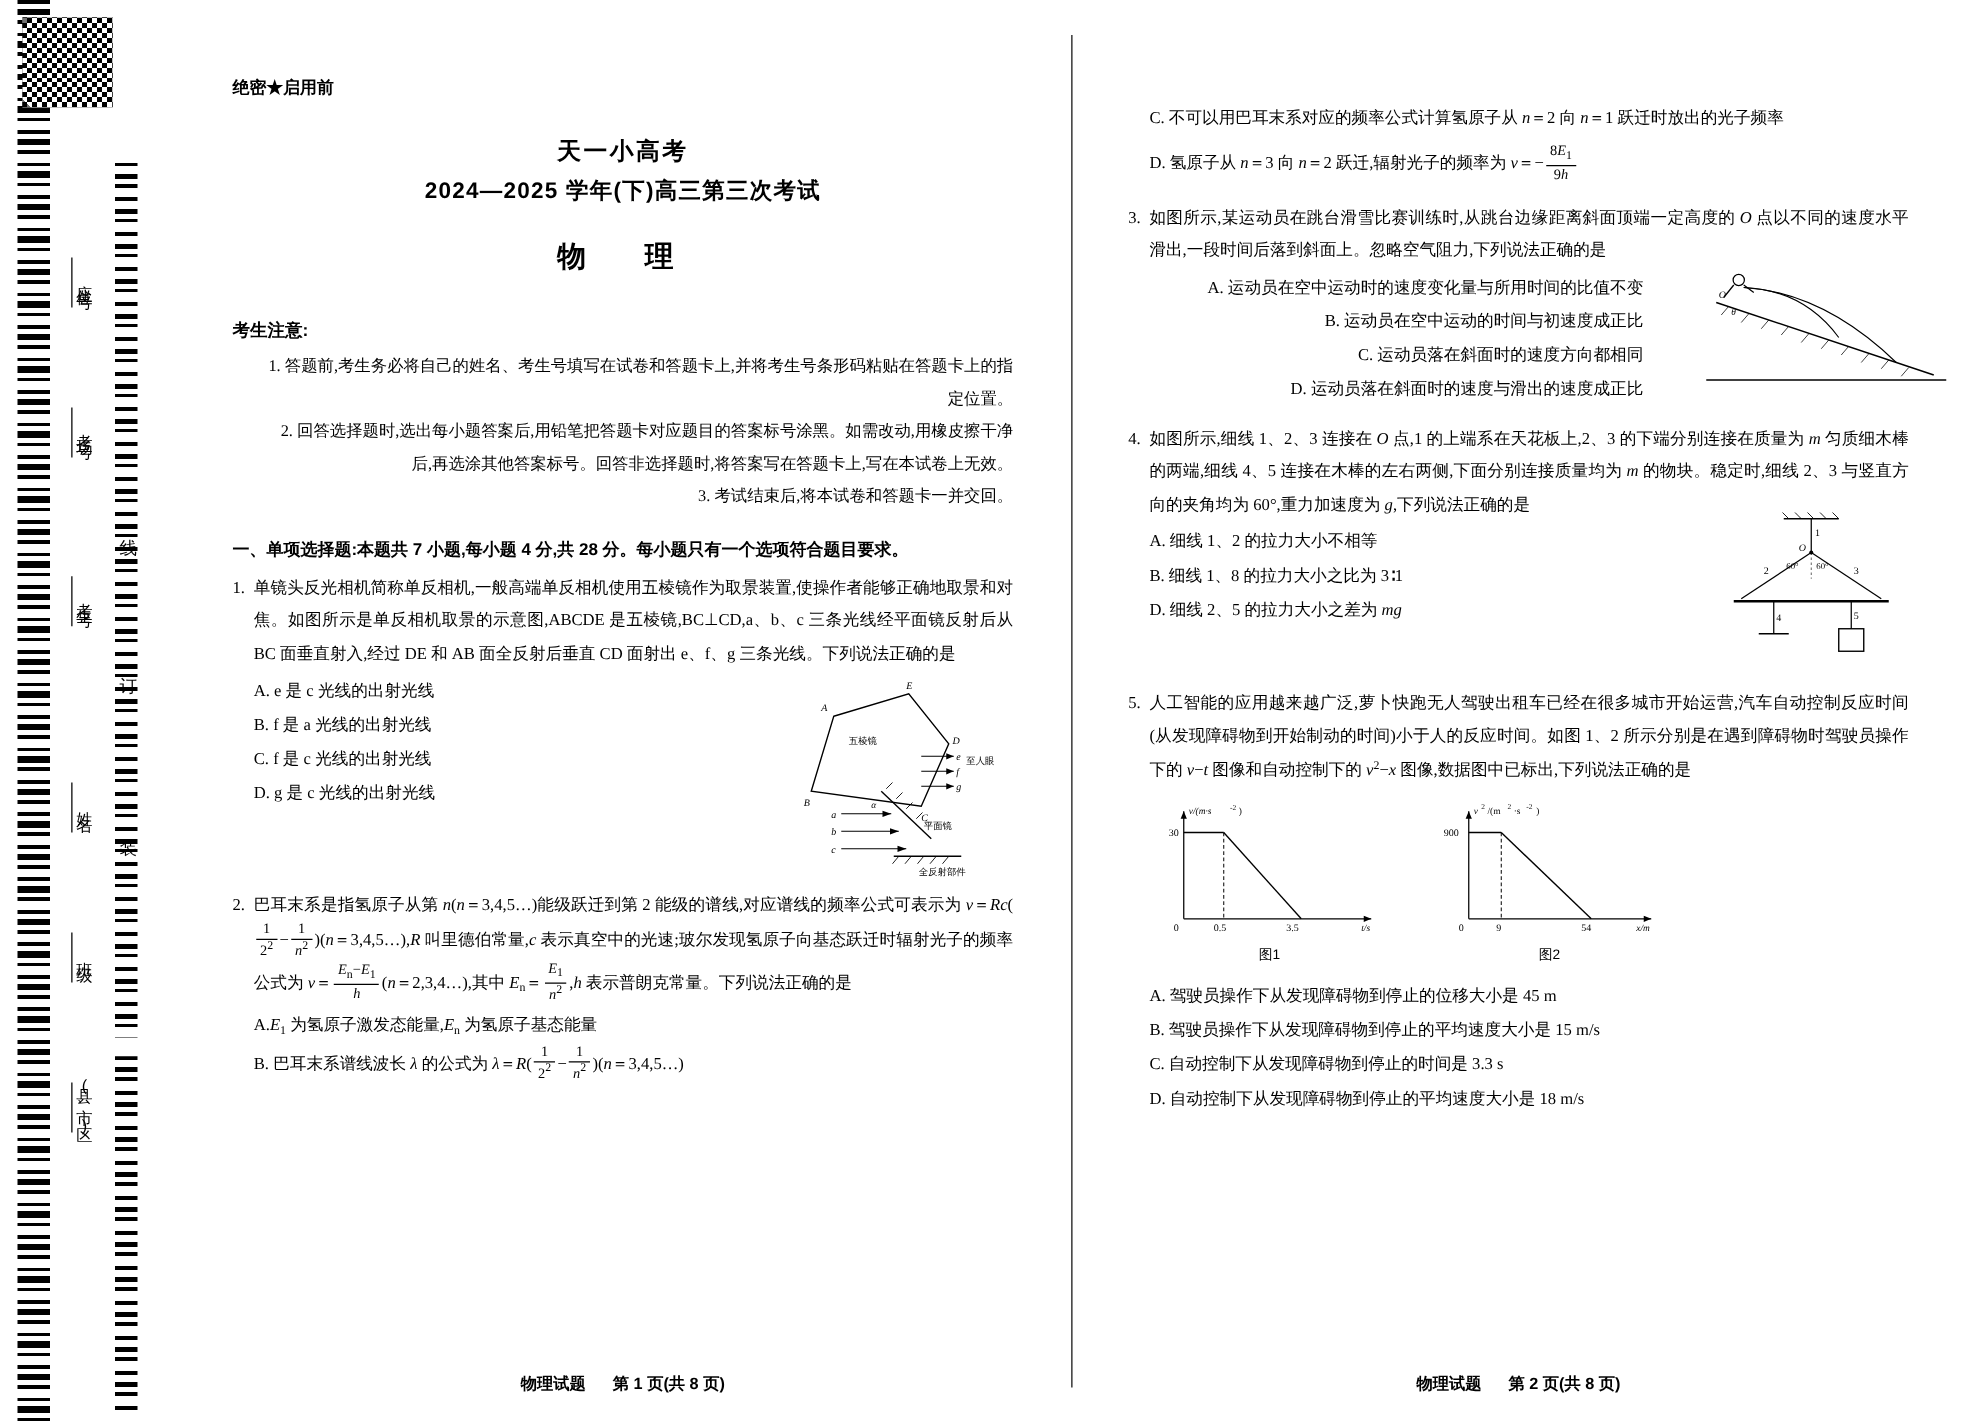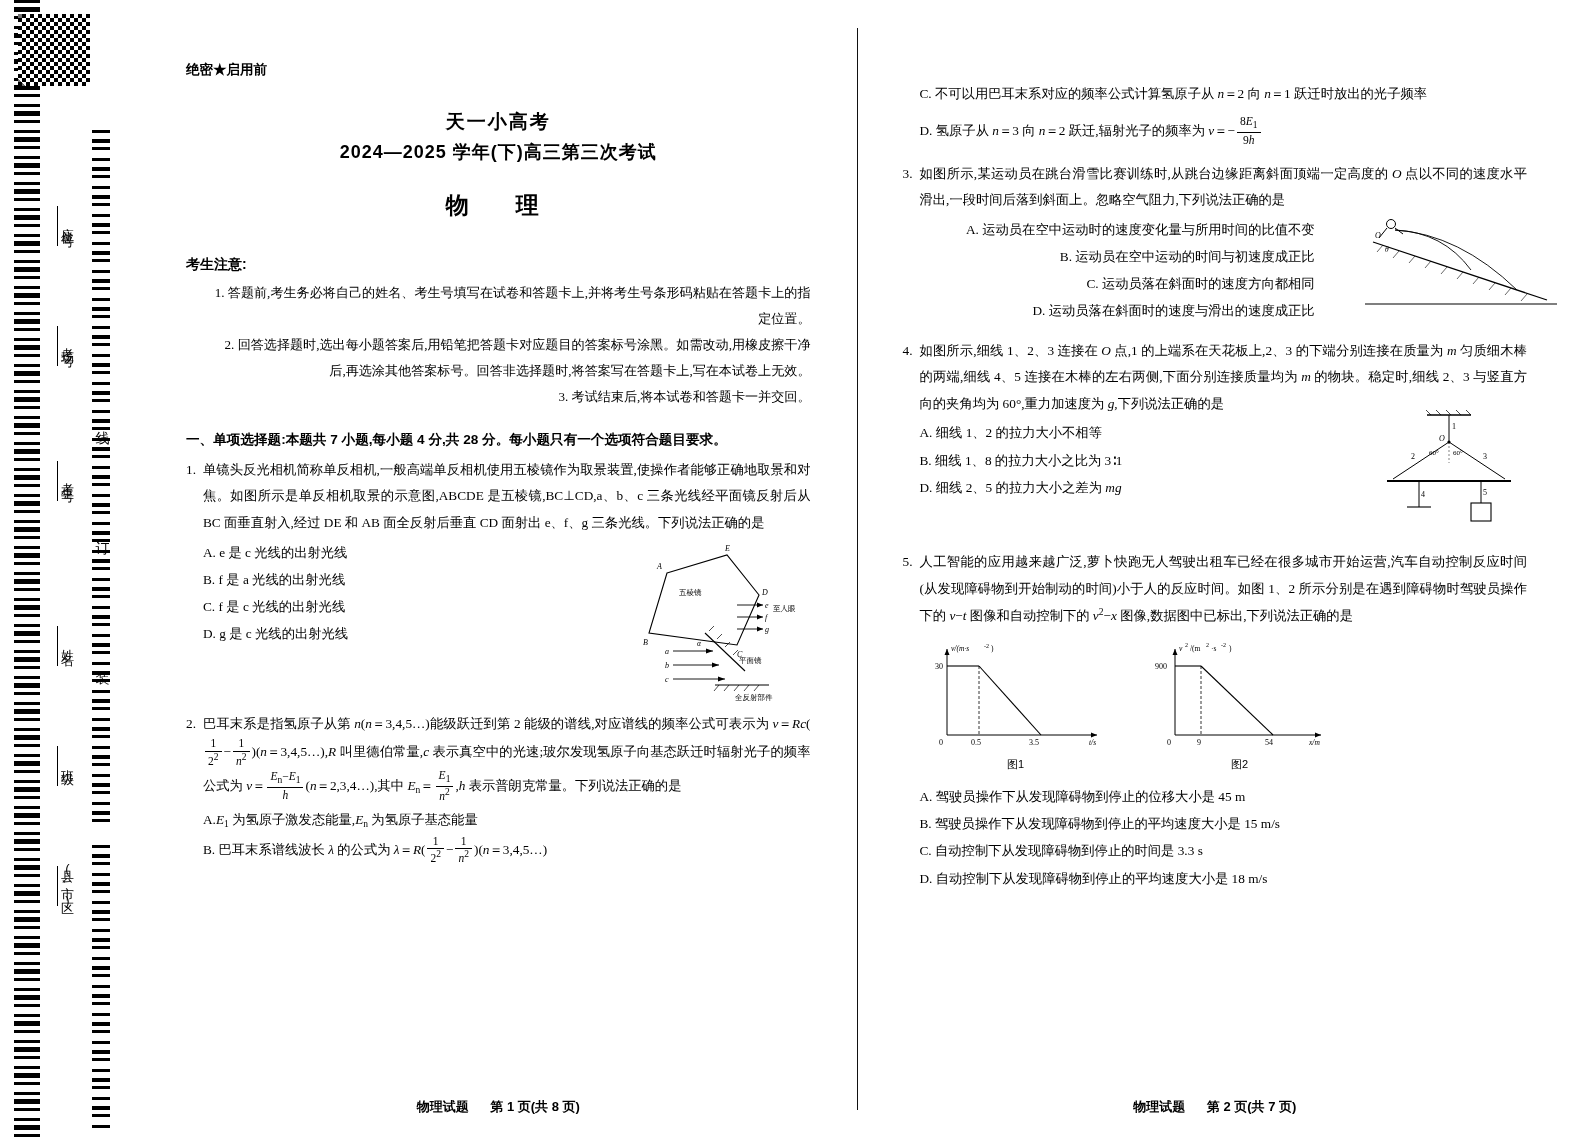--- a/index.html
+++ b/index.html
@@ -543,17 +543,17 @@
         </div>
       </div>
 
       <div class="opt">A. 驾驶员操作下从发现障碍物到停止的位移大小是 45 m</div>
       <div class="opt">B. 驾驶员操作下从发现障碍物到停止的平均速度大小是 15 m/s</div>
       <div class="opt">C. 自动控制下从发现障碍物到停止的时间是 3.3 s</div>
       <div class="opt">D. 自动控制下从发现障碍物到停止的平均速度大小是 18 m/s</div>
 
       <div class="footer">
         <span>物理试题</span>
-        <span class="pg">第 2 页(共 7 页)</span>
+        <span class="pg">第 2 页(共 8 页)</span>
       </div>
     </div>
   </div>
 </div>
 
 </body></html>

